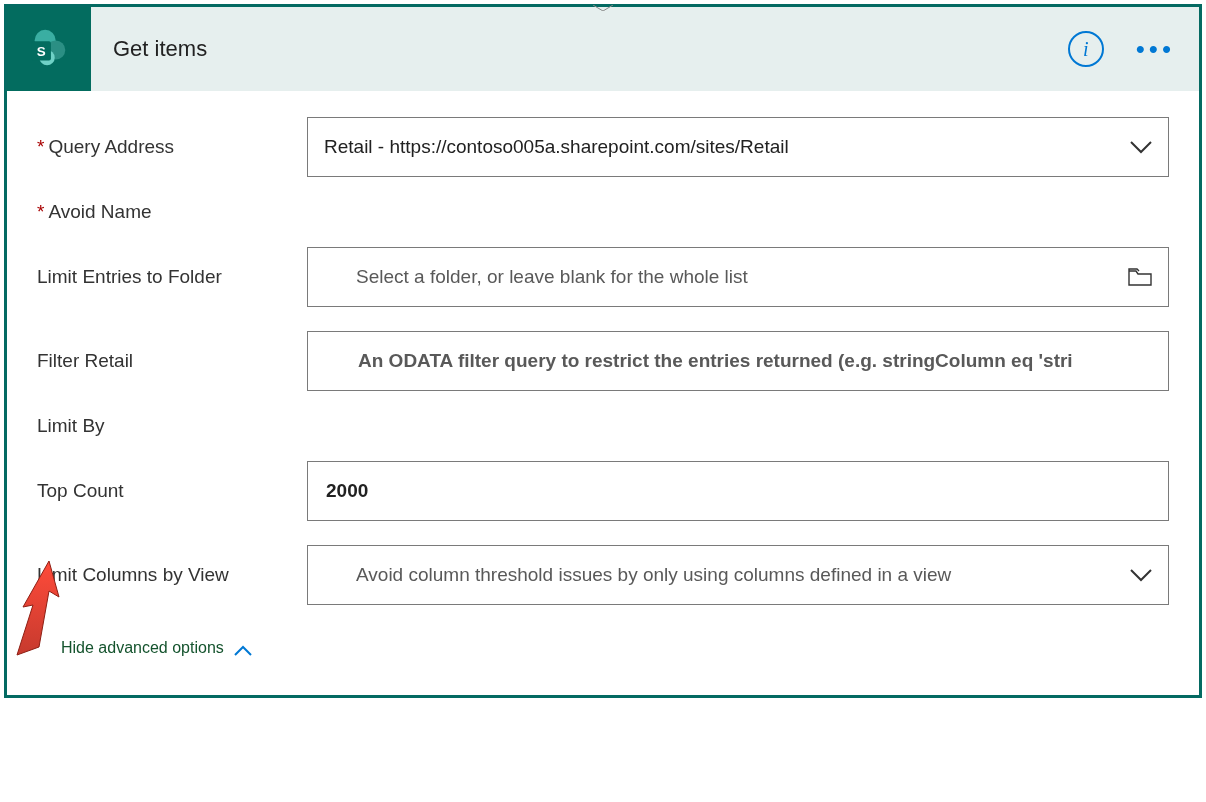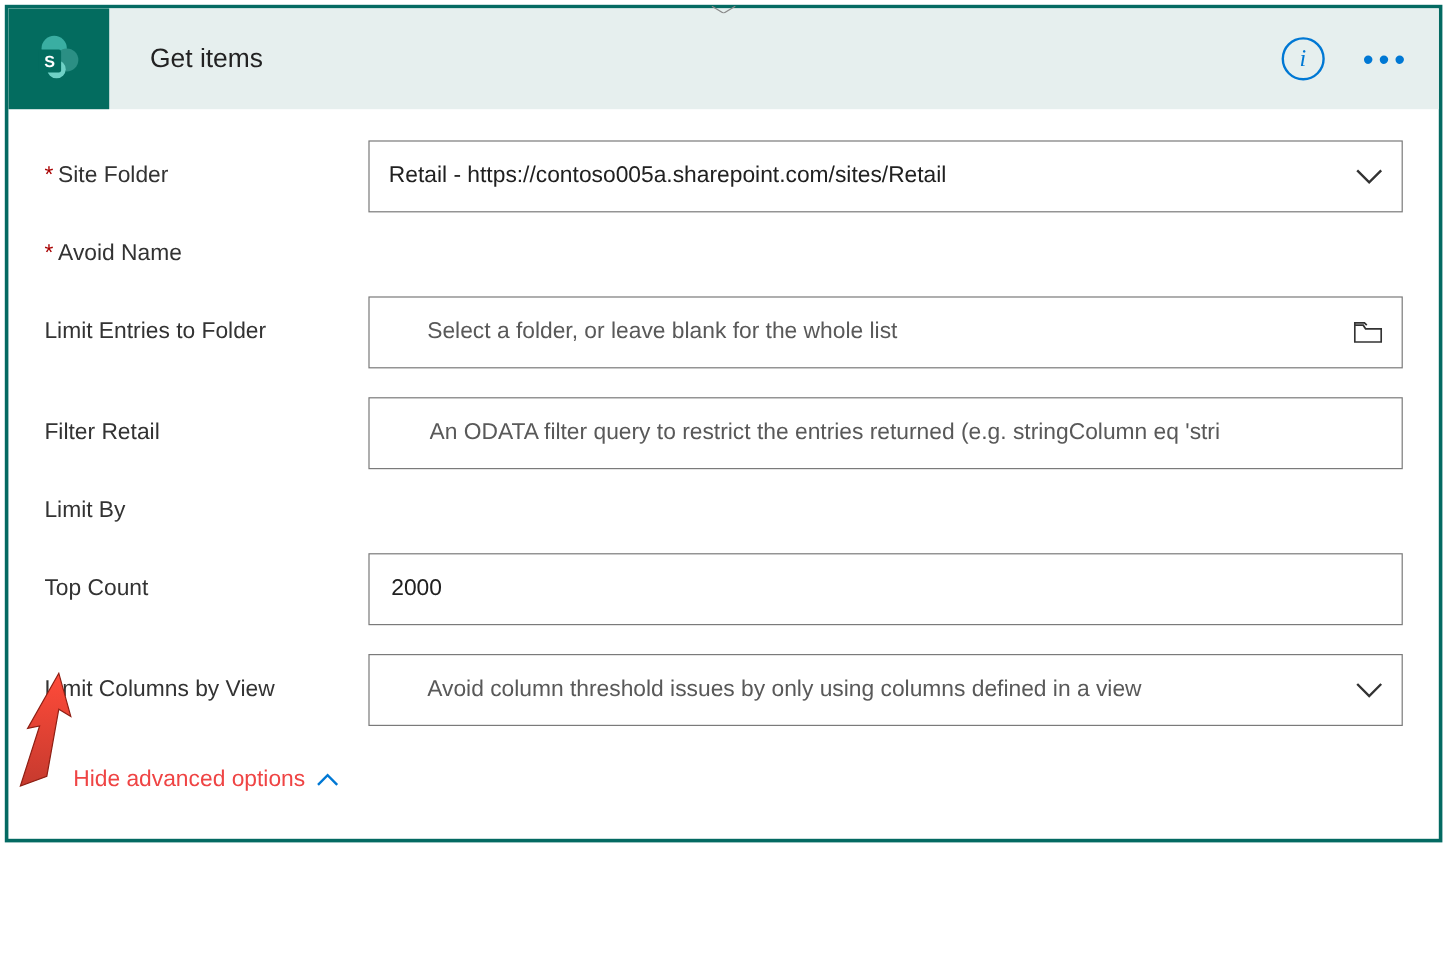--- a/index.html
+++ b/index.html
@@ -31,21 +31,21 @@
     display: flex;
     align-items: center;
     justify-content: center;
     flex-shrink: 0;
   }
   .connector-icon svg { width: 46px; height: 46px; }
   .header-title {
     flex: 1;
     font-size: 22px;
     color: #222;
-    padding-left: 34px;
+    padding-left: 22px;
     font-weight: 400;
   }
   .info-circle {
     width: 36px;
     height: 36px;
     border: 2px solid #0078d4;
     border-radius: 50%;
     display: flex;
     align-items: center;
     justify-content: center;
@@ -99,33 +99,34 @@
   .control.placeholder { color: #595959; padding-left: 48px; }
   .control .value { flex: 1; white-space: nowrap; overflow: hidden; text-overflow: clip; }
   .control input {
     border: none;
     outline: none;
     width: 100%;
     font-size: 19px;
     font-family: inherit;
     color: #212121;
     background: transparent;
+    font-weight: bold;
   }
   .control input::placeholder { color: #595959; }
   .chevron {
     flex-shrink: 0;
     margin-left: 10px;
   }
   .chevron svg { width: 22px; height: 14px; display:block; }
   .folder-icon svg { width: 24px; height: 20px; display:block; }
   .hide-adv {
     display: flex;
-    align-items: center;
-    font-size: 19px;
-    color: #ef4444;
+    align-items: flex-end;
+    font-size: 16px;
+    color: #14532d;
     padding: 10px 0 18px 24px;
     cursor: pointer;
     gap: 10px;
   }
   .hide-adv .up-chevron svg { width: 18px; height: 12px; display:block; }
 
   
   .arrow-annot {
     position: absolute;
     left: -8px;
@@ -169,21 +170,21 @@
       <span>i</span>
     </div>
     <div class="more-dots">•••</div>
   </div>
 
   <div class="body">
 
     <div class="row">
       <div class="label-col">
         <span class="req">*</span>
-        <span>Site Folder</span>
+        <span>Query Address</span>
       </div>
       <div class="control">
         <span class="value">Retail - https://contoso005a.sharepoint.com/sites/Retail</span>
         <span class="chevron">
           <svg viewBox="0 0 22 14">
               <path d="M1 2 L11 12 L21 2" fill="none" stroke="#333" stroke-width="2"></path>
             </svg>
         </span>
       </div>
     </div>

